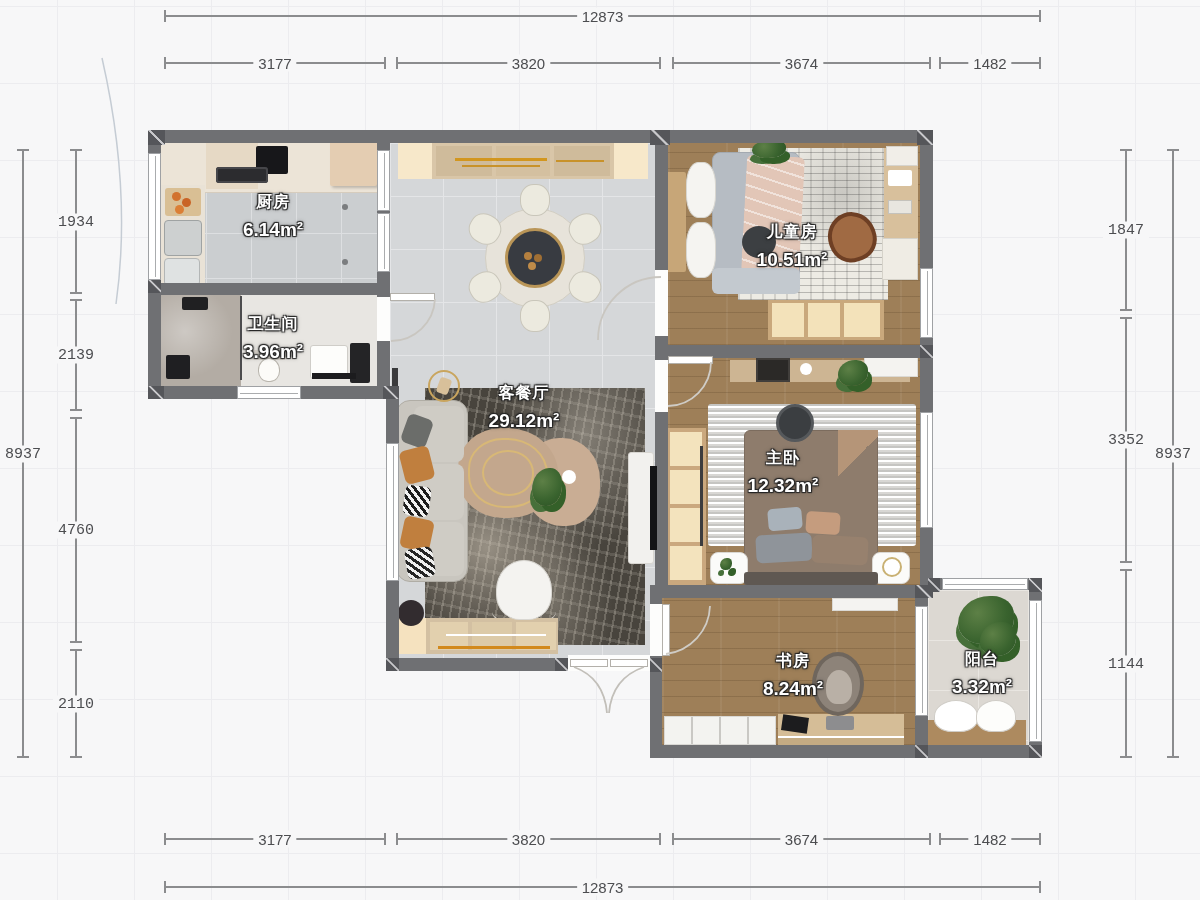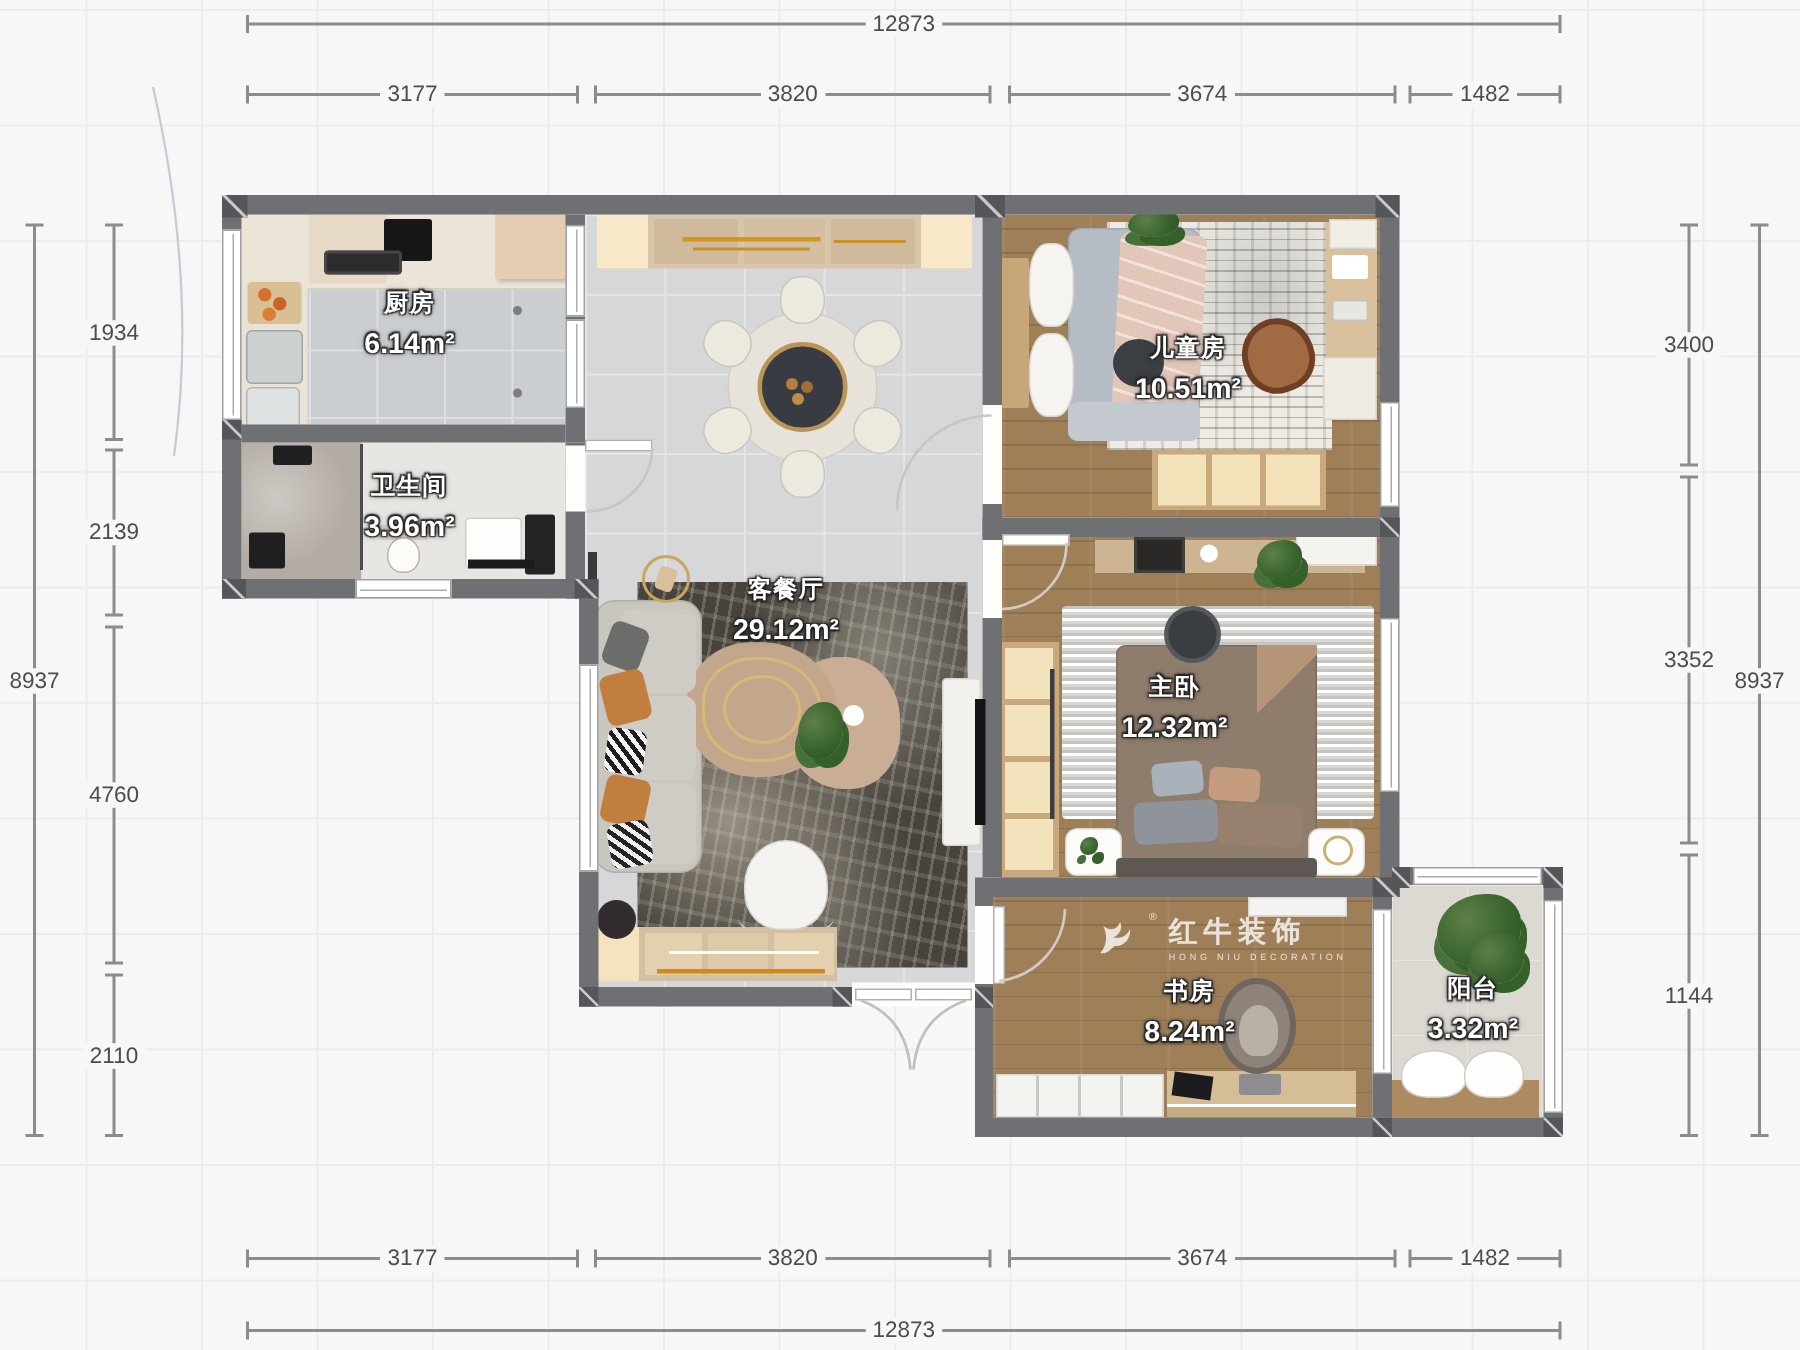--- a/index.html
+++ b/index.html
@@ -46,21 +46,21 @@
     background-image:repeating-linear-gradient(0deg,#ffffff 0 2px, rgba(175,175,172,.45) 2px 4px, transparent 4px 6px);
     border-radius:3px;}
   .rug-news{position:absolute;z-index:4;background-color:#edebe4;
     background-image:repeating-linear-gradient(0deg, rgba(45,45,45,.28) 0 1px, transparent 1px 7px),
       repeating-linear-gradient(90deg, rgba(45,45,45,.14) 0 2px, transparent 2px 12px),
       radial-gradient(ellipse at 70% 30%, rgba(40,40,40,.18), transparent 45%);}
   
   .dimh{position:absolute;border-top:2px solid #8b8c8e;z-index:60;}
   .dimh::before,.dimh::after{content:'';position:absolute;width:2px;height:12px;background:#8b8c8e;top:-7px;}
   .dimh::before{left:-1px;} .dimh::after{right:-1px;}
-  .dimv{position:absolute;border-left:2px solid #8b8c8e;z-index:60;}
+  .dimv{position:absolute;border-left:2px solid #8b8c8e;z-index:60;font-family:Liberation Mono, monospace;}
   .dimv::before,.dimv::after{content:'';position:absolute;height:2px;width:12px;background:#8b8c8e;left:-7px;}
   .dimv::before{top:-1px;} .dimv::after{bottom:-1px;}
   .dlabel{position:absolute;font-size:15px;color:#4c4d50;background:#f7f7f8;padding:0 5px;white-space:nowrap;z-index:61;}
   .dimh .dlabel{left:50%;top:-1px;transform:translate(-50%,-50%);}
   .dimv .dlabel{top:50%;left:-1px;transform:translate(-50%,-50%);}
   
   .rlabel{position:absolute;z-index:70;transform:translateX(-50%);text-align:center;color:#ffffff;font-weight:bold;
     text-shadow:-1px -1px 1px rgba(35,35,35,.95),1px -1px 1px rgba(35,35,35,.95),-1px 1px 1px rgba(35,35,35,.95),1px 1px 1px rgba(35,35,35,.95),0 0 4px rgba(35,35,35,.6);}
   .rlabel .rname{display:block;font-size:16px;letter-spacing:1px;}
   .rlabel .rarea{display:block;font-size:19px;margin-top:6px;}
@@ -122,21 +122,21 @@
       <span class="dlabel">2139</span>
     </div>
   <div class="dimv" style="left:75px;top:418px;height:224px;">
       <span class="dlabel">4760</span>
     </div>
   <div class="dimv" style="left:75px;top:650px;height:107px;">
       <span class="dlabel">2110</span>
     </div>
 
   <div class="dimv" style="left:1125px;top:150px;height:160px;">
-      <span class="dlabel">3400</span>
+      <span class="dlabel">1847</span>
     </div>
   <div class="dimv" style="left:1125px;top:318px;height:244px;">
       <span class="dlabel">3352</span>
     </div>
   <div class="dimv" style="left:1125px;top:570px;height:187px;">
       <span class="dlabel">1144</span>
     </div>
   <div class="dimv" style="left:1172px;top:150px;height:607px;">
       <span class="dlabel">8937</span>
     </div>
@@ -372,24 +372,14 @@
   </div>
   <div class="rlabel" style="left:793px;top:651px;">
     <span class="rname">书房</span>
     <span class="rarea">8.24m²</span>
   </div>
   <div class="rlabel" style="left:982px;top:649px;">
     <span class="rname">阳台</span>
     <span class="rarea">3.32m²</span>
   </div>
 
-  <div class="wm" style="left:728px;top:608px;">
-    <svg width="30" height="30" viewBox="0 0 32 32">
-      <path d="M6 27 C11 21 11 14 8 8 C14 12 18 10 20 5 C22 9 20 14 15 16 C21 17 25 15 27 10 C28 17 22 23 16 22 C12 26 9 28 6 27 Z" fill="#ffffff"></path>
-    </svg>
-    <span class="wm-reg" style="align-self:flex-start;">®</span>
-    <div>
-      <span class="wm-cn">红牛装饰</span>
-      <span class="wm-en" style="display:block;">HONG NIU DECORATION</span>
-    </div>
-  </div>
 
 </div>
 
 </body></html>

